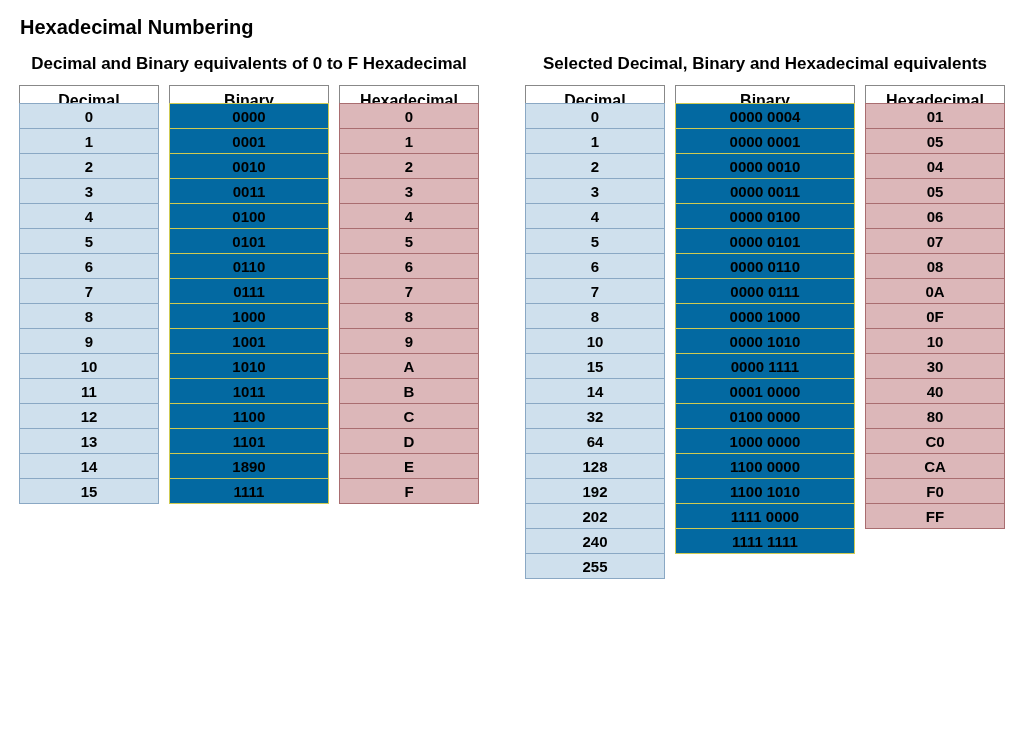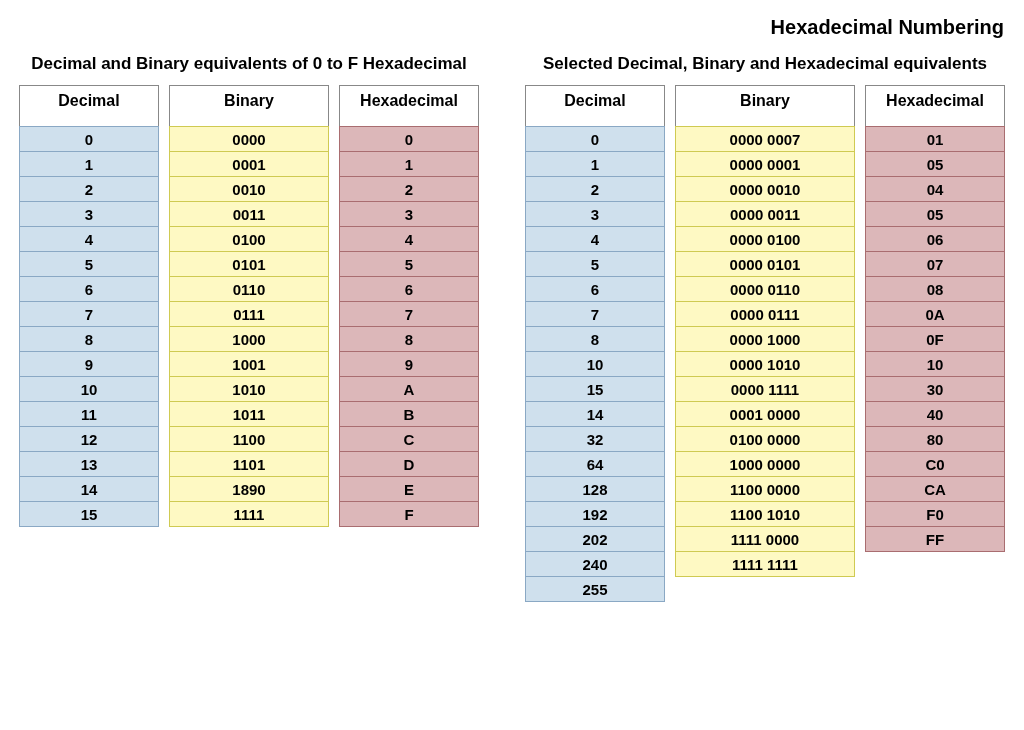--- a/index.html
+++ b/index.html
@@ -4,21 +4,21 @@
 <style>
   body {
     font-family: Arial, Helvetica, sans-serif;
     background: #ffffff;
     margin: 0;
     padding: 10px 20px;
     width: 1024px;
     box-sizing: border-box;
   }
   h1.page-title {
-    text-align: right;
+    text-align: left;
     font-size: 20px;
     font-weight: bold;
     margin: 6px 0 14px 0;
   }
   .tables-row {
     display: flex;
     gap: 46px;
     align-items: flex-start;
     justify-content: center;
   }
@@ -49,26 +49,26 @@
     font-size: 15px;
     font-weight: bold;
     box-sizing: border-box;
     border: 1px solid;
     margin-top: -1px;
   }
   .header-cell {
     background: #ffffff;
     border-color: #888;
     font-size: 16px;
-    height: 42px;
+    height: 19px;
     line-height: 30px;
     margin-top: 0;
   }
   .col-dec .cell   { background: #cfe0ed; border-color: #8aa8c4; }
-  .col-bin .cell   { background: #fef9c3; border-color: #cfca52; }
+  .col-bin .cell   { background: #0369a1; border-color: #cfca52; }
   .col-hex .cell   { background: #dcb7b9; border-color: #a96d70; }
 
   
   .t1 .col-dec { width: 140px; }
   .t1 .col-bin { width: 160px; }
   .t1 .col-hex { width: 140px; }
 
   .t2 .col-dec { width: 140px; }
   .t2 .col-bin { width: 180px; }
   .t2 .col-hex { width: 140px; }
@@ -163,21 +163,21 @@
           <div class="cell">32</div>
           <div class="cell">64</div>
           <div class="cell">128</div>
           <div class="cell">192</div>
           <div class="cell">202</div>
           <div class="cell">240</div>
           <div class="cell">255</div>
         </div>
       <div class="col col-bin">
         <div class="header-cell">Binary</div>
-      <div class="cell">0000 0007</div>
+      <div class="cell">0000 0004</div>
           <div class="cell">0000 0001</div>
           <div class="cell">0000 0010</div>
           <div class="cell">0000 0011</div>
           <div class="cell">0000 0100</div>
           <div class="cell">0000 0101</div>
           <div class="cell">0000 0110</div>
           <div class="cell">0000 0111</div>
           <div class="cell">0000 1000</div>
           <div class="cell">0000 1010</div>
           <div class="cell">0000 1111</div>

